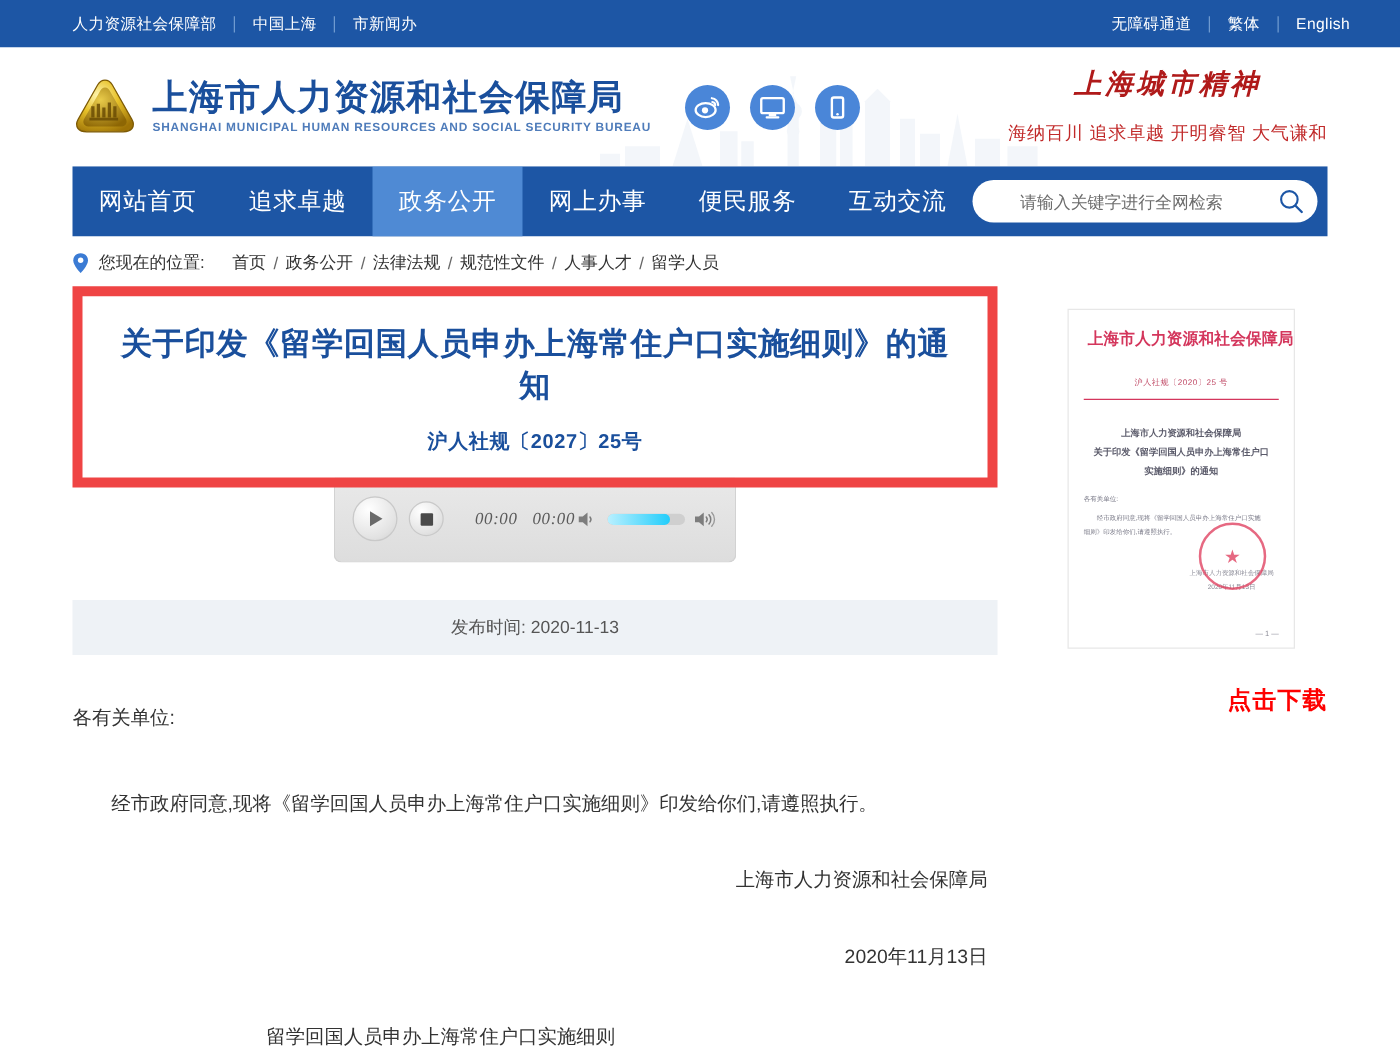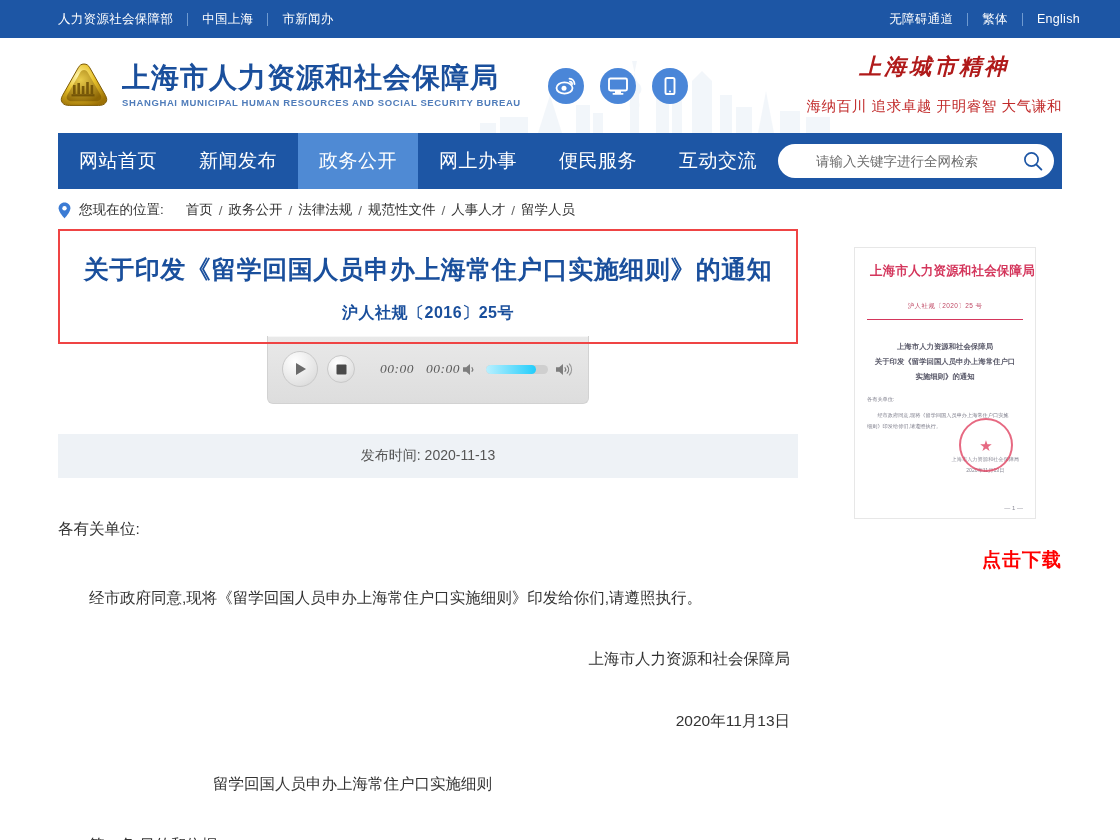--- a/index.html
+++ b/index.html
@@ -133,21 +133,21 @@
   
   .page {
     display: flex;
     padding: 0 58px;
   }
   .col-main { width: 740px; flex: 0 0 740px; position: relative; }
   .col-side { flex: 1; padding-left: 30px; padding-top: 18px; }
 
   
   .title-box {
-    border: 2px solid #ef4444;
+    border: 8px solid #ef4444;
     padding: 22px 20px 18px 20px;
     text-align: center;
     position: relative;
     z-index: 3;
     background: transparent;
   }
   .doc-title {
     font-size: 25px; font-weight: bold; color: #1a4f9c;
     letter-spacing: .5px; line-height: 1.35;
   }
@@ -373,21 +373,21 @@
 
   <div class="spirit">
     <div class="spirit-title">上海城市精神</div>
     <div class="spirit-sub">海纳百川 追求卓越 开明睿智 大气谦和</div>
   </div>
 </div>
 
 <div class="navwrap">
   <div class="nav">
     <a class="nav-item">网站首页</a>
-    <a class="nav-item">新闻发布</a>
+    <a class="nav-item">追求卓越</a>
     <a class="nav-item active">政务公开</a>
     <a class="nav-item">网上办事</a>
     <a class="nav-item">便民服务</a>
     <a class="nav-item">互动交流</a>
     <div class="nav-spacer"></div>
     <div class="searchbox">
       <input class="searchinput" type="text" placeholder="请输入关键字进行全网检索" style="">
       <button class="search-icon-btn">
         <svg width="22" height="22" viewBox="0 0 22 22">
           <circle cx="9.5" cy="9.5" r="6.6" fill="none" stroke="#1d56a5" stroke-width="1.7"></circle>
@@ -418,21 +418,21 @@
   <span class="crumb-sep">/</span>
   <a class="crumb-link">留学人员</a>
 </div>
 
 <div class="page">
 
   <div class="col-main">
 
     <div class="title-box">
       <div class="doc-title">关于印发《留学回国人员申办上海常住户口实施细则》的通知</div>
-      <div class="doc-number">沪人社规〔2016〕25号</div>
+      <div class="doc-number">沪人社规〔2027〕25号</div>
     </div>
 
     <div class="audio-wrap">
       <div class="audio-player">
         <div class="ap-btn-play">
           <svg width="13" height="14" viewBox="0 0 13 14">
             <path d="M2 1 L12 7 L2 13 Z" fill="#6a6a6a"></path>
           </svg>
         </div>
         <div class="ap-btn-stop">

